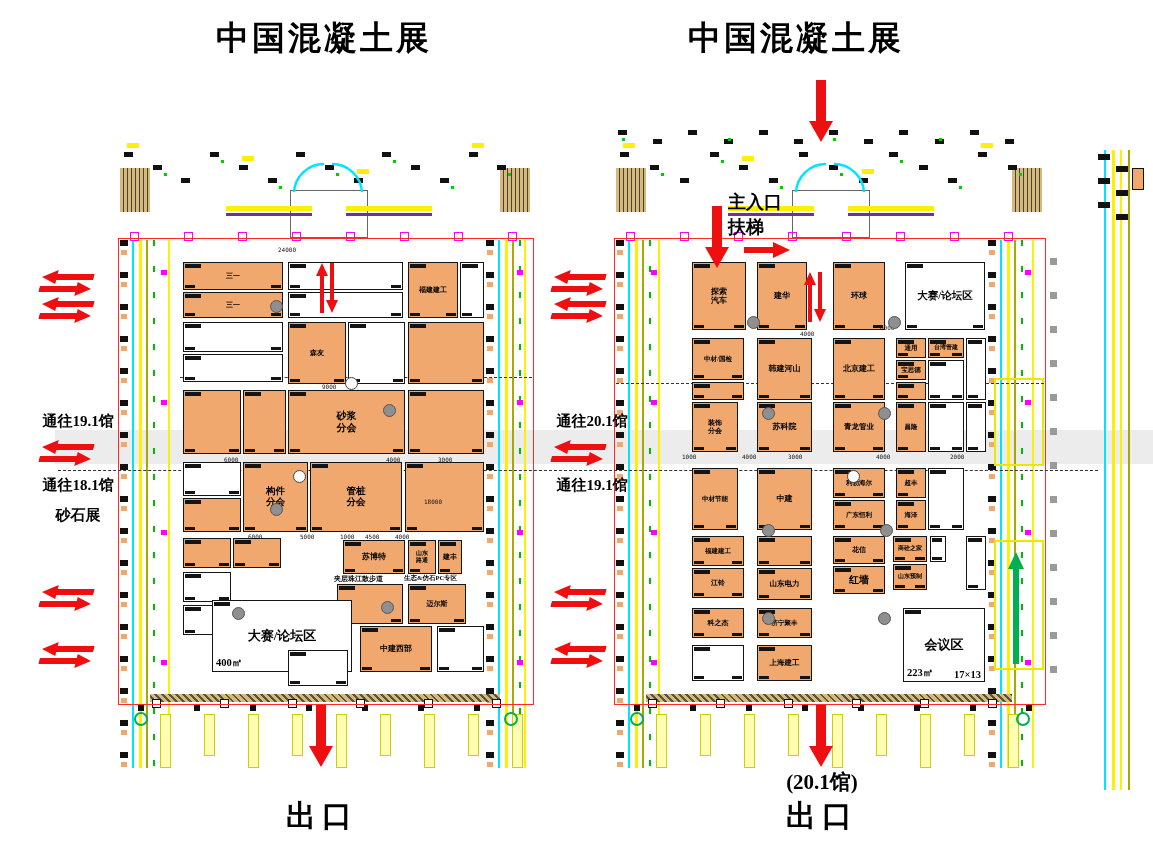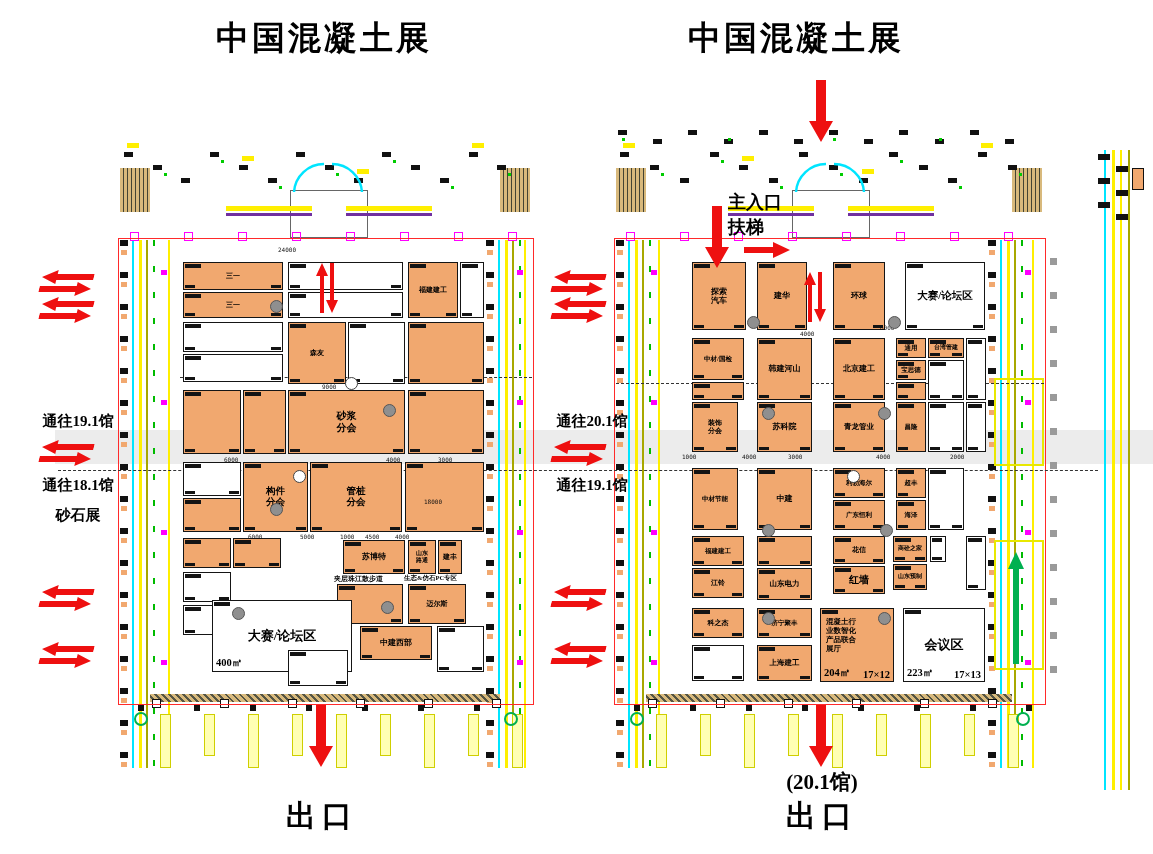--- a/index.html
+++ b/index.html
@@ -434,21 +434,21 @@
       <i class="mark" style="left: 1px; bottom: 1px; width: 10px; height: 3px;"></i>
       <i class="mark" style="right: 1px; bottom: 1px; width: 10px; height: 3px;"></i>
       <span class="blabel" style="font-size: 7px;">迈尔斯</span>
     </div>
     <div class="booth w" style="left: 212px; top: 600px; width: 140px; height: 72px;">
       <i class="mark" style="left: 1px; top: 1px; width: 16px; height: 4px;"></i>
       <span class="blabel" style="font-size: 13px;">大赛/论坛区</span>
       <span class="barea">400㎡</span>
       <span class="bdim">16×25</span>
     </div>
-    <div class="booth o" style="left: 360px; top: 626px; width: 72px; height: 34px;">
+    <div class="booth o" style="left: 360px; top: 626px; width: 72px; height: 46px;">
       <i class="mark" style="left: 1px; top: 1px; width: 16px; height: 4px;"></i>
       <i class="mark" style="left: 1px; bottom: 1px; width: 10px; height: 3px;"></i>
       <i class="mark" style="right: 1px; bottom: 1px; width: 10px; height: 3px;"></i>
       <span class="blabel" style="font-size: 8px;">中建西部</span>
     </div>
     <div class="booth w" style="left: 437px; top: 626px; width: 47px; height: 46px;">
       <i class="mark" style="left: 1px; top: 1px; width: 16px; height: 4px;"></i>
       <i class="mark" style="left: 1px; bottom: 1px; width: 10px; height: 3px;"></i>
       <i class="mark" style="right: 1px; bottom: 1px; width: 10px; height: 3px;"></i>
     </div>
@@ -697,29 +697,20 @@
       <i class="mark" style="left: 1px; top: 1px; width: 16px; height: 4px;"></i>
       <i class="mark" style="left: 1px; bottom: 1px; width: 10px; height: 3px;"></i>
       <i class="mark" style="right: 1px; bottom: 1px; width: 10px; height: 3px;"></i>
       <span class="blabel" style="font-size: 7.5px;">上海建工</span>
     </div>
     <div class="booth w" style="left: 692px; top: 645px; width: 52px; height: 36px;">
       <i class="mark" style="left: 1px; top: 1px; width: 16px; height: 4px;"></i>
       <i class="mark" style="left: 1px; bottom: 1px; width: 10px; height: 3px;"></i>
       <i class="mark" style="right: 1px; bottom: 1px; width: 10px; height: 3px;"></i>
     </div>
-    <div class="booth o" style="left: 820px; top: 608px; width: 74px; height: 74px;">
-      <i class="mark" style="left: 1px; top: 1px; width: 16px; height: 4px;"></i>
-      <span class="blabel left" style="font-size: 7.5px;">混凝土行
-业数智化
-产品联合
-展厅</span>
-      <span class="barea">204㎡</span>
-      <span class="bdim">17×12</span>
-    </div>
     <div class="booth w" style="left: 903px; top: 608px; width: 82px; height: 74px;">
       <i class="mark" style="left: 1px; top: 1px; width: 16px; height: 4px;"></i>
       <span class="blabel" style="font-size: 13px;">会议区</span>
       <span class="barea">223㎡</span>
       <span class="bdim">17×13</span>
     </div>
     <div class="pillar" style="left: 747px; top: 316px;"></div>
     <div class="pillar" style="left: 888px; top: 316px;"></div>
     <div class="pillar" style="left: 762px; top: 407px;"></div>
     <div class="pillar" style="left: 878px; top: 407px;"></div>

